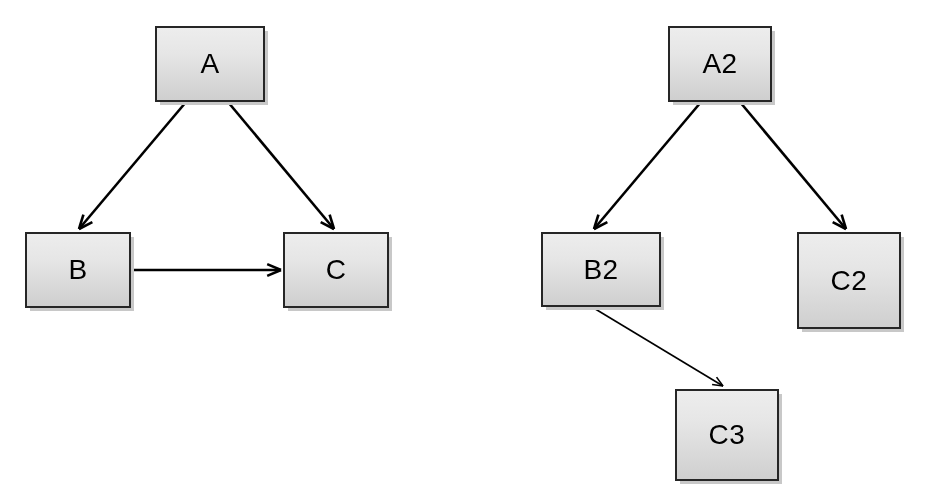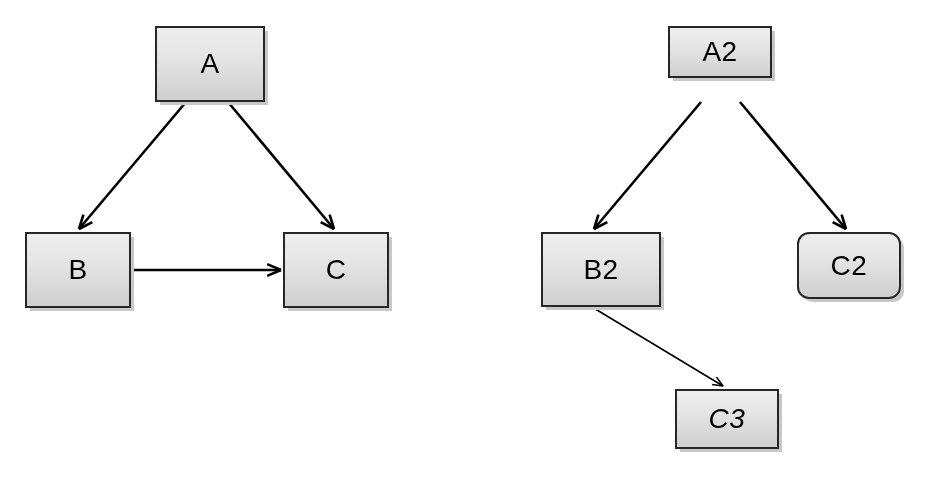--- a/index.html
+++ b/index.html
@@ -89,26 +89,26 @@
 
   <div class="node" style="left: 155px; top: 26px; width: 110px; height: 76px;">
     <span>A</span>
   </div>
   <div class="node" style="left: 25px; top: 232px; width: 106px; height: 76px;">
     <span>B</span>
   </div>
   <div class="node" style="left: 283px; top: 232px; width: 106px; height: 76px;">
     <span>C</span>
   </div>
-  <div class="node" style="left: 668px; top: 26px; width: 104px; height: 52px;">
+  <div class="node" style="left: 668px; top: 26px; width: 104px; height: 76px;">
     <span>A2</span>
   </div>
   <div class="node" style="left: 541px; top: 232px; width: 120px; height: 75px;">
     <span>B2</span>
   </div>
-  <div class="node" style="left: 797px; top: 232px; width: 104px; height: 67px; border-radius: 12px;">
+  <div class="node" style="left: 797px; top: 232px; width: 104px; height: 97px;">
     <span>C2</span>
   </div>
-  <div class="node" style="left: 675px; top: 389px; width: 104px; height: 60px; font-style: italic;">
+  <div class="node" style="left: 675px; top: 389px; width: 104px; height: 92px;">
     <span>C3</span>
   </div>
 
 </div>
 
 </body></html>

